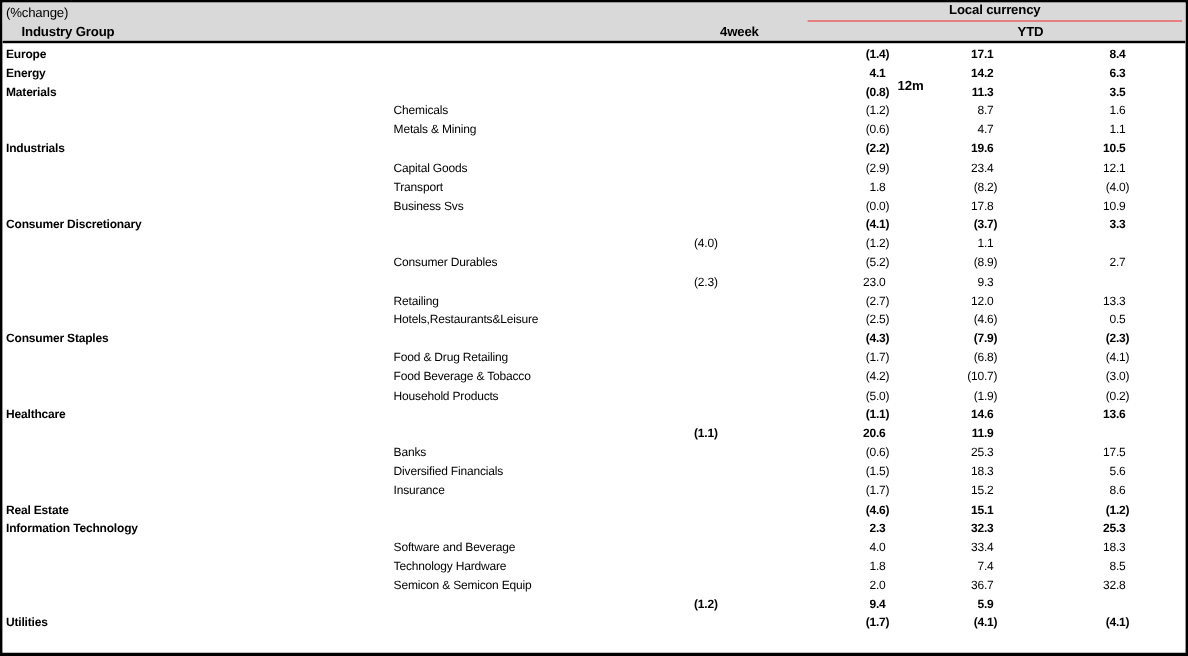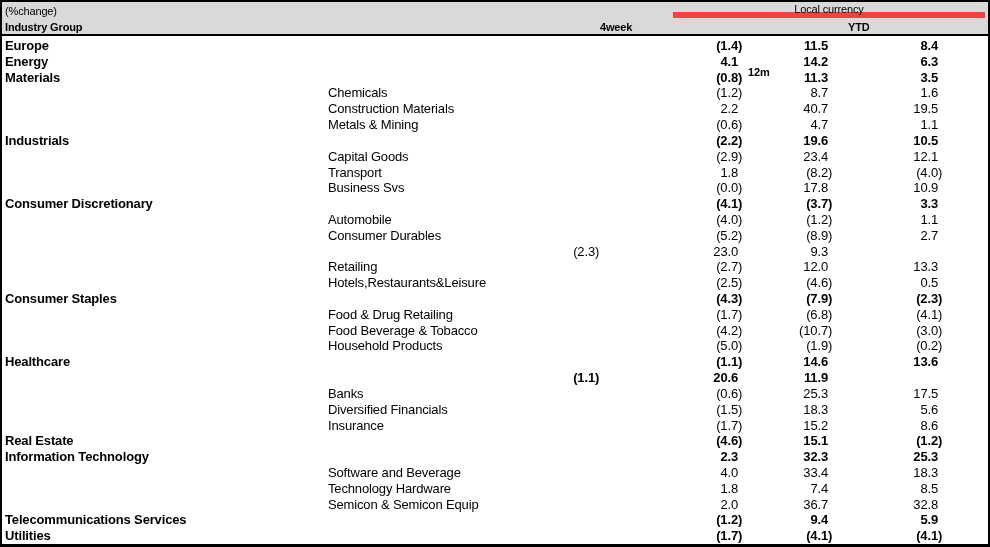--- a/index.html
+++ b/index.html
@@ -27,43 +27,43 @@
     letter-spacing: -0.15px;
   }
   .hrow1 { position: relative; height: 17px; }
   .change-label {
     position: absolute; left: 3px; top: 1px;
     font-weight: normal; line-height: 16px; white-space: nowrap;
   }
   .currency-span {
     position: absolute; left: 671px; top: 0;
     width: 312px; height: 16px;
-    border-bottom: 6px solid #ef4444;
-    text-align: center; font-weight: normal; line-height: 15px;
+    border-bottom: 1px solid #ef4444;
+    text-align: center; font-weight: bold; line-height: 15px;
   }
   .hrow2 {
     display: grid;
     grid-template-columns: 326px 272px 143px 90px 110px 1fr;
     height: 17px; line-height: 17px;
     font-weight: bold; white-space: nowrap;
   }
-  .hrow2 .ig { padding-left: 3px; }
+  .hrow2 .ig { padding-left: 16px; }
   .h-col { text-align: left; padding-right: 5px; }
   .h-col.h2c { transform: translateX(5px); margin-top: 45px; }
   .h-col.h3c { transform: translateX(15px); }
   
   .tbody {
     position: absolute; top: 36px; left: 0; right: 0; bottom: 0;
     overflow: hidden;
   }
   .row {
     display: grid;
     grid-template-columns: 326px 272px 143px 90px 110px 1fr;
     height: 15.8125px;
-    font-size: 13px; line-height: 15.8px;
+    font-size: 10px; line-height: 15.8px;
     letter-spacing: -0.15px;
     align-items: center;
     white-space: nowrap;
   }
   .row.bold { font-weight: bold; }
   .c-group { padding-left: 3px; overflow: hidden; }
   .c-sub { overflow: hidden; }
   .c-num { display: flex; justify-content: flex-end; }
   .c-num .v { text-align: right; }
   .c-num .p { width: 5px; text-align: left; }
@@ -92,21 +92,21 @@
 
   <div class="tbody">
     <div class="row bold">
       <span class="c-group">Europe</span>
       <span class="c-sub"></span>
       <span class="c-num">
           <span class="v">(1.4</span>
           <span class="p">)</span>
         </span>
       <span class="c-num">
-          <span class="v">11.5</span>
+          <span class="v">17.1</span>
           <span class="p"></span>
         </span>
       <span class="c-num">
           <span class="v">8.4</span>
           <span class="p"></span>
         </span>
       <span></span>
     </div>
 
     <div class="row bold">
@@ -156,37 +156,20 @@
           <span class="v">8.7</span>
           <span class="p"></span>
         </span>
       <span class="c-num">
           <span class="v">1.6</span>
           <span class="p"></span>
         </span>
       <span></span>
     </div>
 
-    <div class="row">
-      <span class="c-group"></span>
-      <span class="c-sub">Construction Materials</span>
-      <span class="c-num">
-          <span class="v">2.2</span>
-          <span class="p"></span>
-        </span>
-      <span class="c-num">
-          <span class="v">40.7</span>
-          <span class="p"></span>
-        </span>
-      <span class="c-num">
-          <span class="v">19.5</span>
-          <span class="p"></span>
-        </span>
-      <span></span>
-    </div>
 
     <div class="row">
       <span class="c-group"></span>
       <span class="c-sub">Metals &amp; Mining</span>
       <span class="c-num">
           <span class="v">(0.6</span>
           <span class="p">)</span>
         </span>
       <span class="c-num">
           <span class="v">4.7</span>
@@ -284,21 +267,20 @@
         </span>
       <span class="c-num">
           <span class="v">3.3</span>
           <span class="p"></span>
         </span>
       <span></span>
     </div>
 
     <div class="row">
       <span class="c-group"></span>
-      <span class="c-sub">Automobile</span>
       <span class="c-num">
           <span class="v">(4.0</span>
           <span class="p">)</span>
         </span>
       <span class="c-num">
           <span class="v">(1.2</span>
           <span class="p">)</span>
         </span>
       <span class="c-num">
           <span class="v">1.1</span>
@@ -623,21 +605,20 @@
           <span class="p"></span>
         </span>
       <span class="c-num">
           <span class="v">32.8</span>
           <span class="p"></span>
         </span>
       <span></span>
     </div>
 
     <div class="row bold">
-      <span class="c-group">Telecommunications Services</span>
       <span class="c-sub"></span>
       <span class="c-num">
           <span class="v">(1.2</span>
           <span class="p">)</span>
         </span>
       <span class="c-num">
           <span class="v">9.4</span>
           <span class="p"></span>
         </span>
       <span class="c-num">

